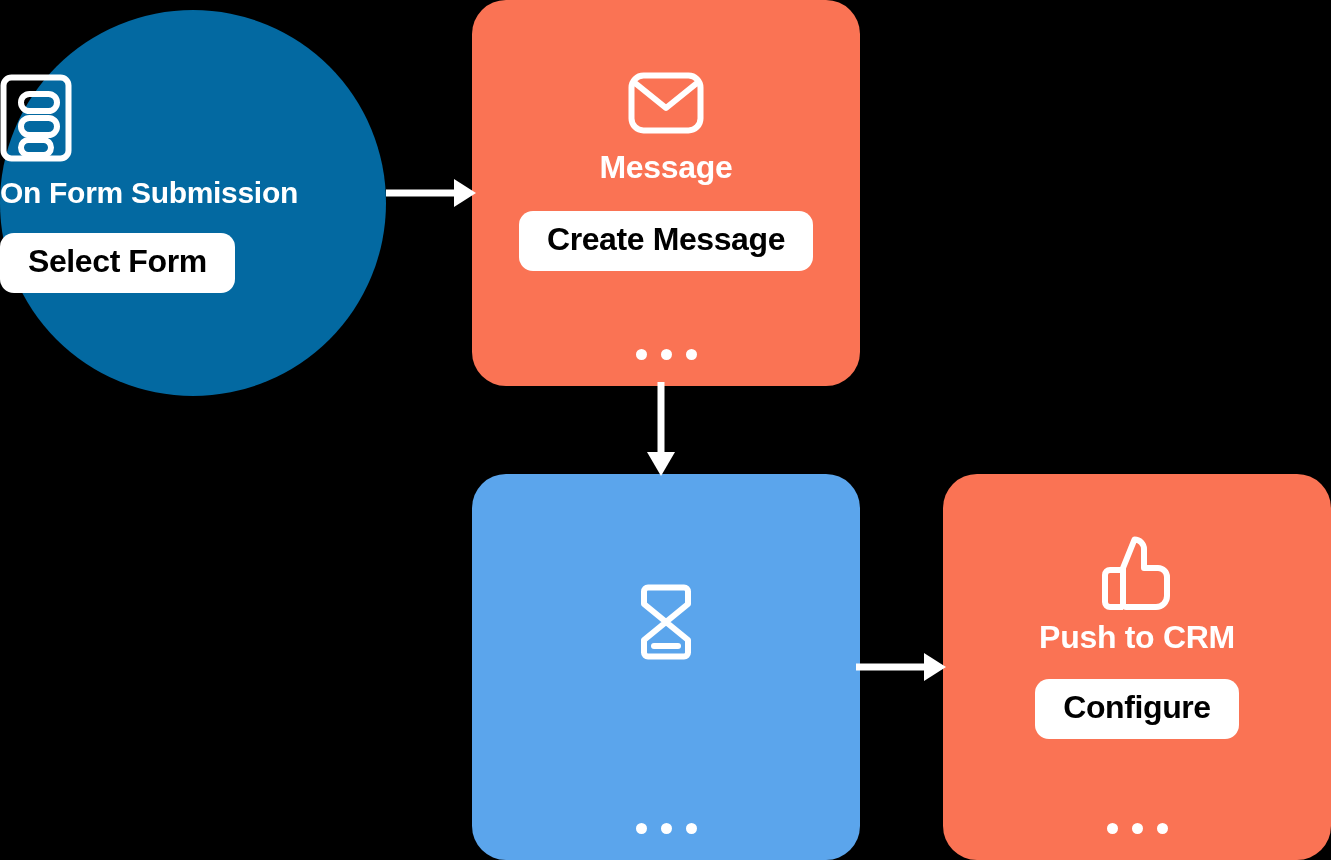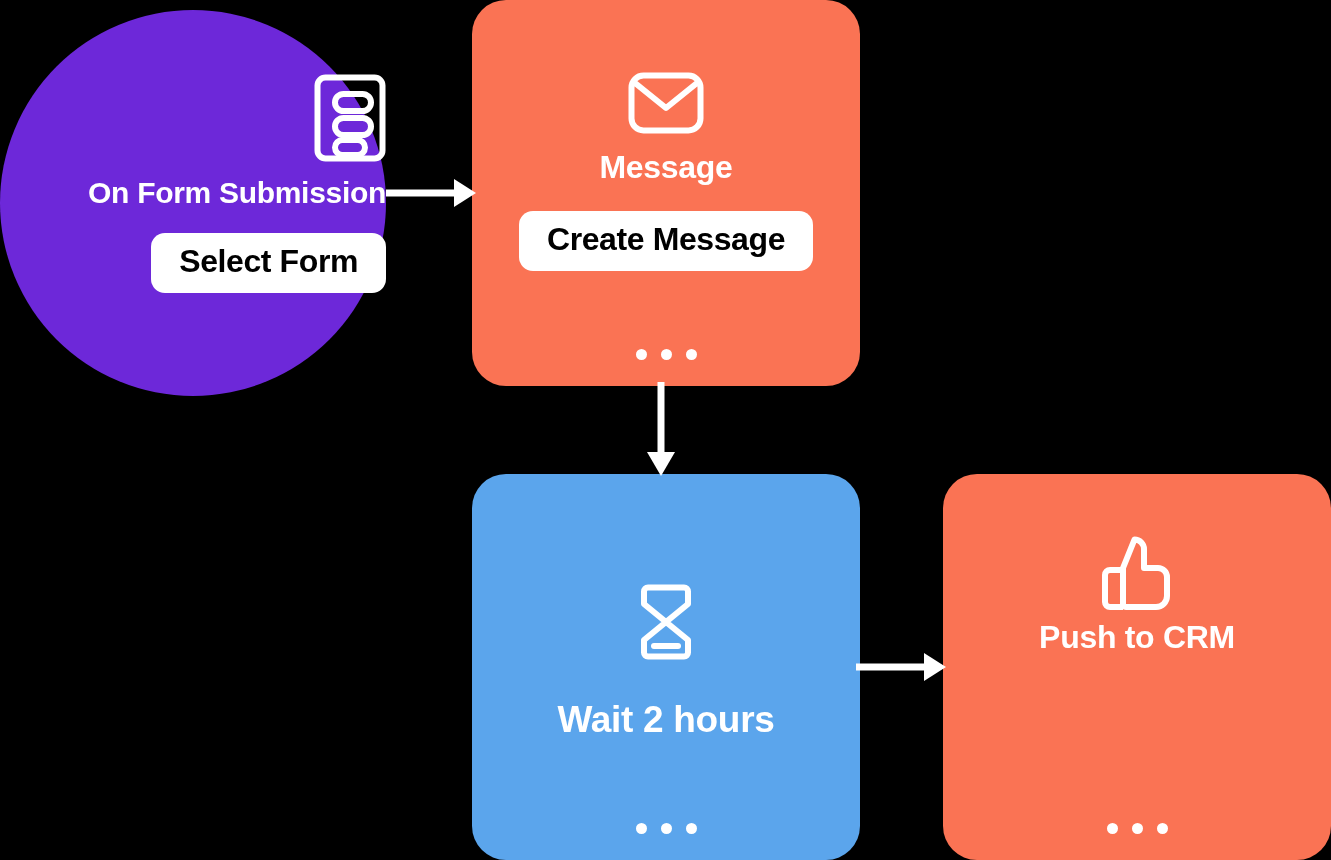--- a/index.html
+++ b/index.html
@@ -19,24 +19,24 @@
   }
 
   
   .trigger-circle {
     position: absolute;
     left: 0px;
     top: 10px;
     width: 386px;
     height: 386px;
     border-radius: 50%;
-    background: #6d28d9;
+    background: #0369a1;
     display: flex;
     flex-direction: column;
-    align-items: flex-end;
+    align-items: flex-start;
     justify-content: flex-start;
     padding-top: 64px;
   }
 
   
   .card {
     position: absolute;
     border-radius: 34px;
     display: flex;
     flex-direction: column;
@@ -170,40 +170,40 @@
 
   <div class="card card-wait">
 
     <span class="node-icon icon-hour">
       <svg width="58" height="76" viewBox="0 0 58 76" fill="none" xmlns="http://www.w3.org/2000/svg">
         <path d="M11 3.5 H47 A4 4 0 0 1 51 7.5 V20 L29 38 L51 56 V68.5 A4 4 0 0 1 47 72.5 H11 A4 4 0 0 1 7 68.5 V56 L29 38 L7 20 V7.5 A4 4 0 0 1 11 3.5 Z" stroke="#ffffff" stroke-width="6" stroke-linejoin="round"></path>
         <path d="M17 62 H41" stroke="#ffffff" stroke-width="6" stroke-linecap="round"></path>
       </svg>
     </span>
 
-    <div class="node-label label-wait">Wait 2 hours</div>
 
     <div class="dots">
       <i></i>
       <i></i>
       <i></i>
     </div>
   </div>
 
   <div class="card card-crm">
 
     <span class="node-icon icon-thumb">
       <svg width="80" height="74" viewBox="0 0 80 74" fill="none" xmlns="http://www.w3.org/2000/svg">
         <path d="M26 32 L26 68 A3 3 0 0 0 29 71 L59 71 A11 11 0 0 0 70 60 L70 41 A9 9 0 0 0 61 32 L47 32 L47 13 A9.5 9.5 0 0 0 37.5 3.5 L26 32 Z" stroke="#ffffff" stroke-width="6" stroke-linejoin="round"></path>
         <path d="M26 34 L13 34 A5 5 0 0 0 8 39 L8 66 A5 5 0 0 0 13 71 L26 71" stroke="#ffffff" stroke-width="6" stroke-linejoin="round"></path>
       </svg>
     </span>
 
     <div class="node-label">Push to CRM</div>
 
+    <button class="node-button btn-config">Configure</button>
 
     <div class="dots">
       <i></i>
       <i></i>
       <i></i>
     </div>
   </div>
 
   <span class="arrow arrow-1">
     <svg width="92" height="46" viewBox="0 0 92 46" fill="none" xmlns="http://www.w3.org/2000/svg">

